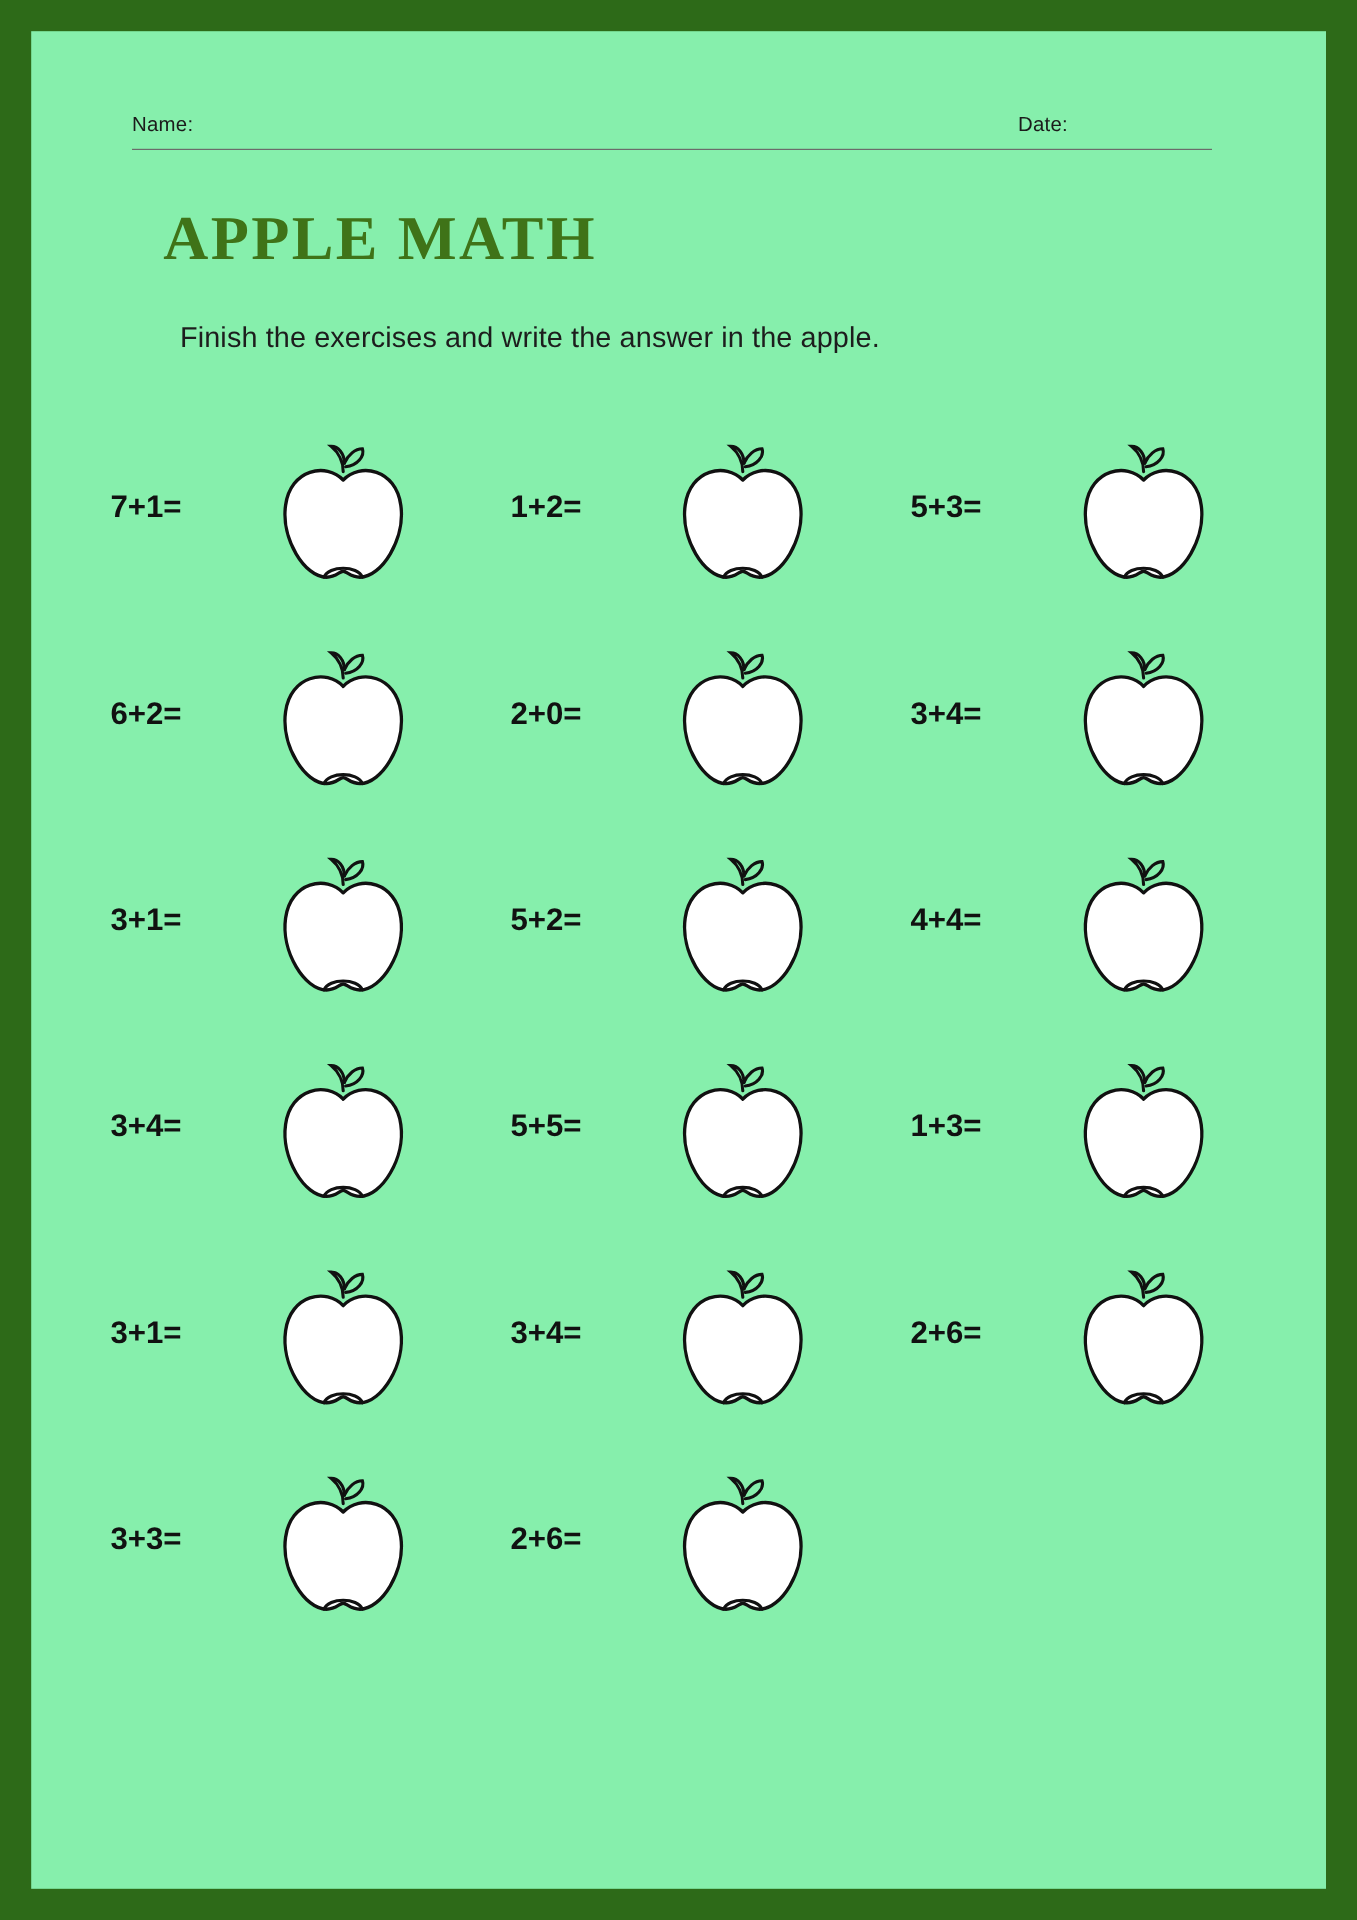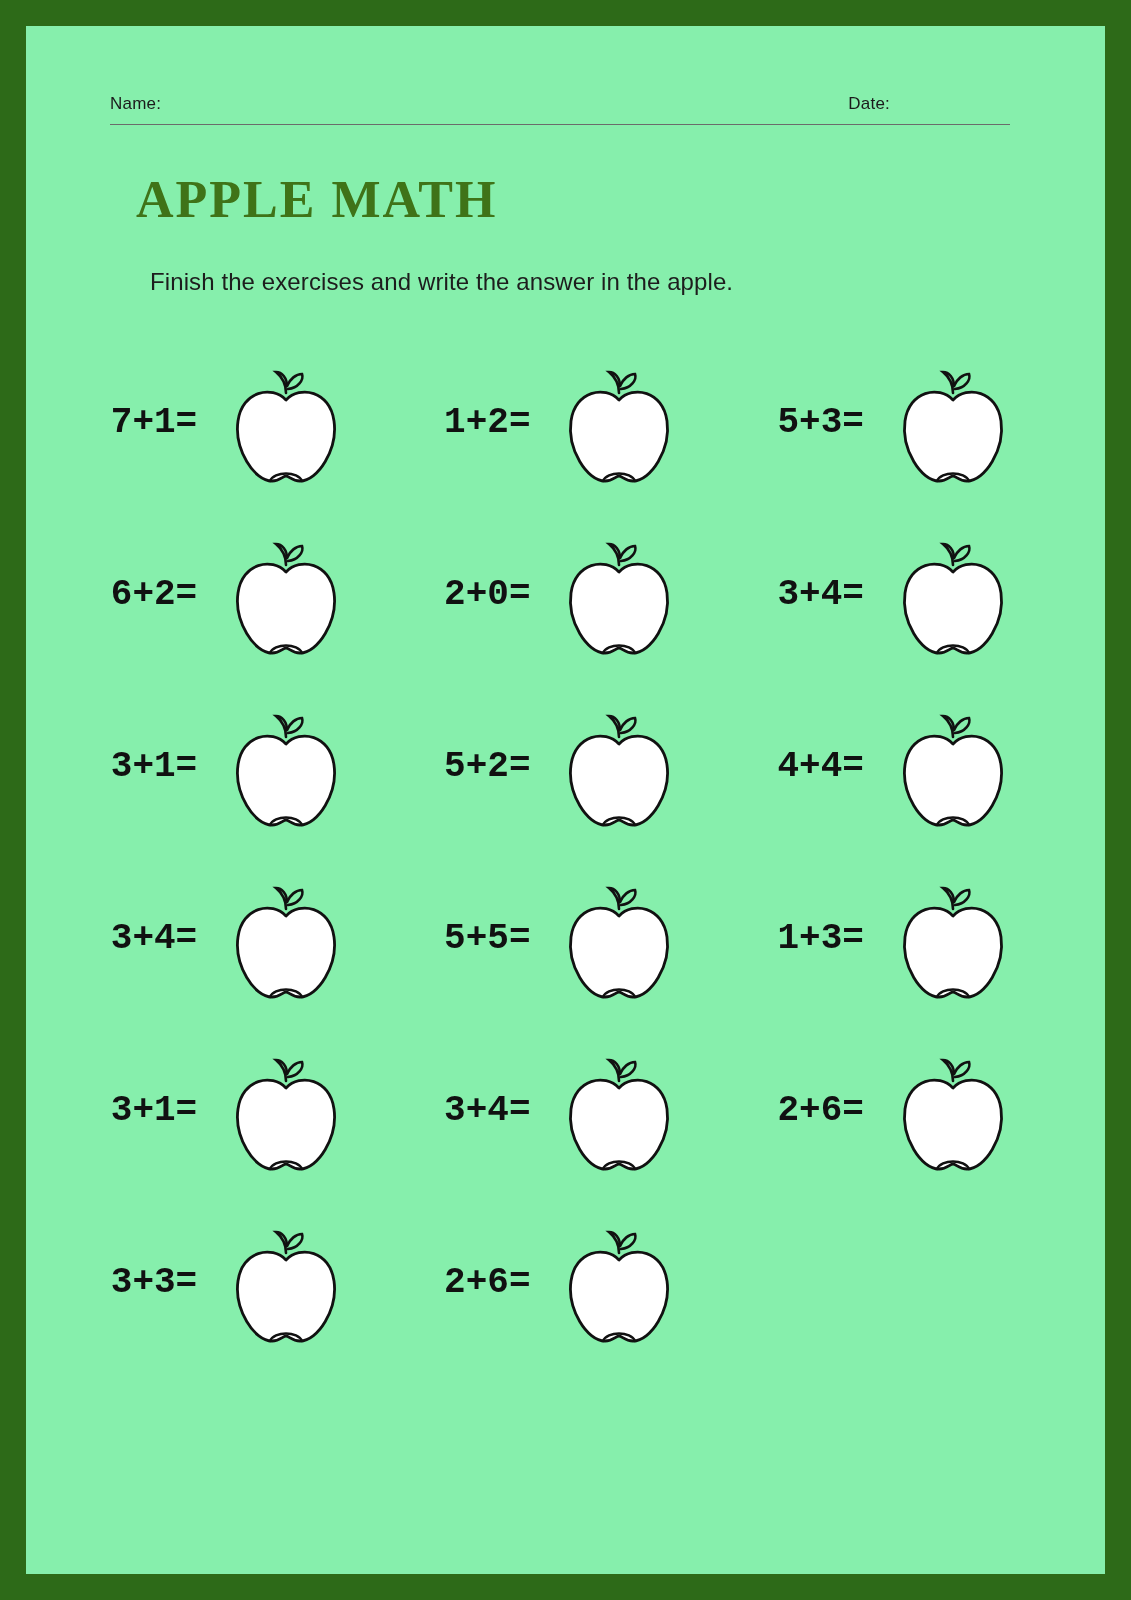--- a/index.html
+++ b/index.html
@@ -70,26 +70,26 @@
     grid-template-columns: repeat(3, 1fr);
     grid-auto-rows: 172px;
     row-gap: 0px;
   }
   .cell {
     display: flex;
     align-items: center;
     justify-content: flex-start;
   }
   .expr {
-    font-family: Liberation Mono, monospace;
+    font-family: Liberation Sans, sans-serif;
     font-weight: bold;
-    font-size: 36px;
+    font-size: 26px;
     color: #111111;
     width: 132px;
-    text-align: center;
+    text-align: left;
     padding-right: 8px;
     box-sizing: border-box;
     letter-spacing: 0px;
   }
   .apple {
     width: 124px;
     height: 135px;
     flex: none;
     display: block;
   }

